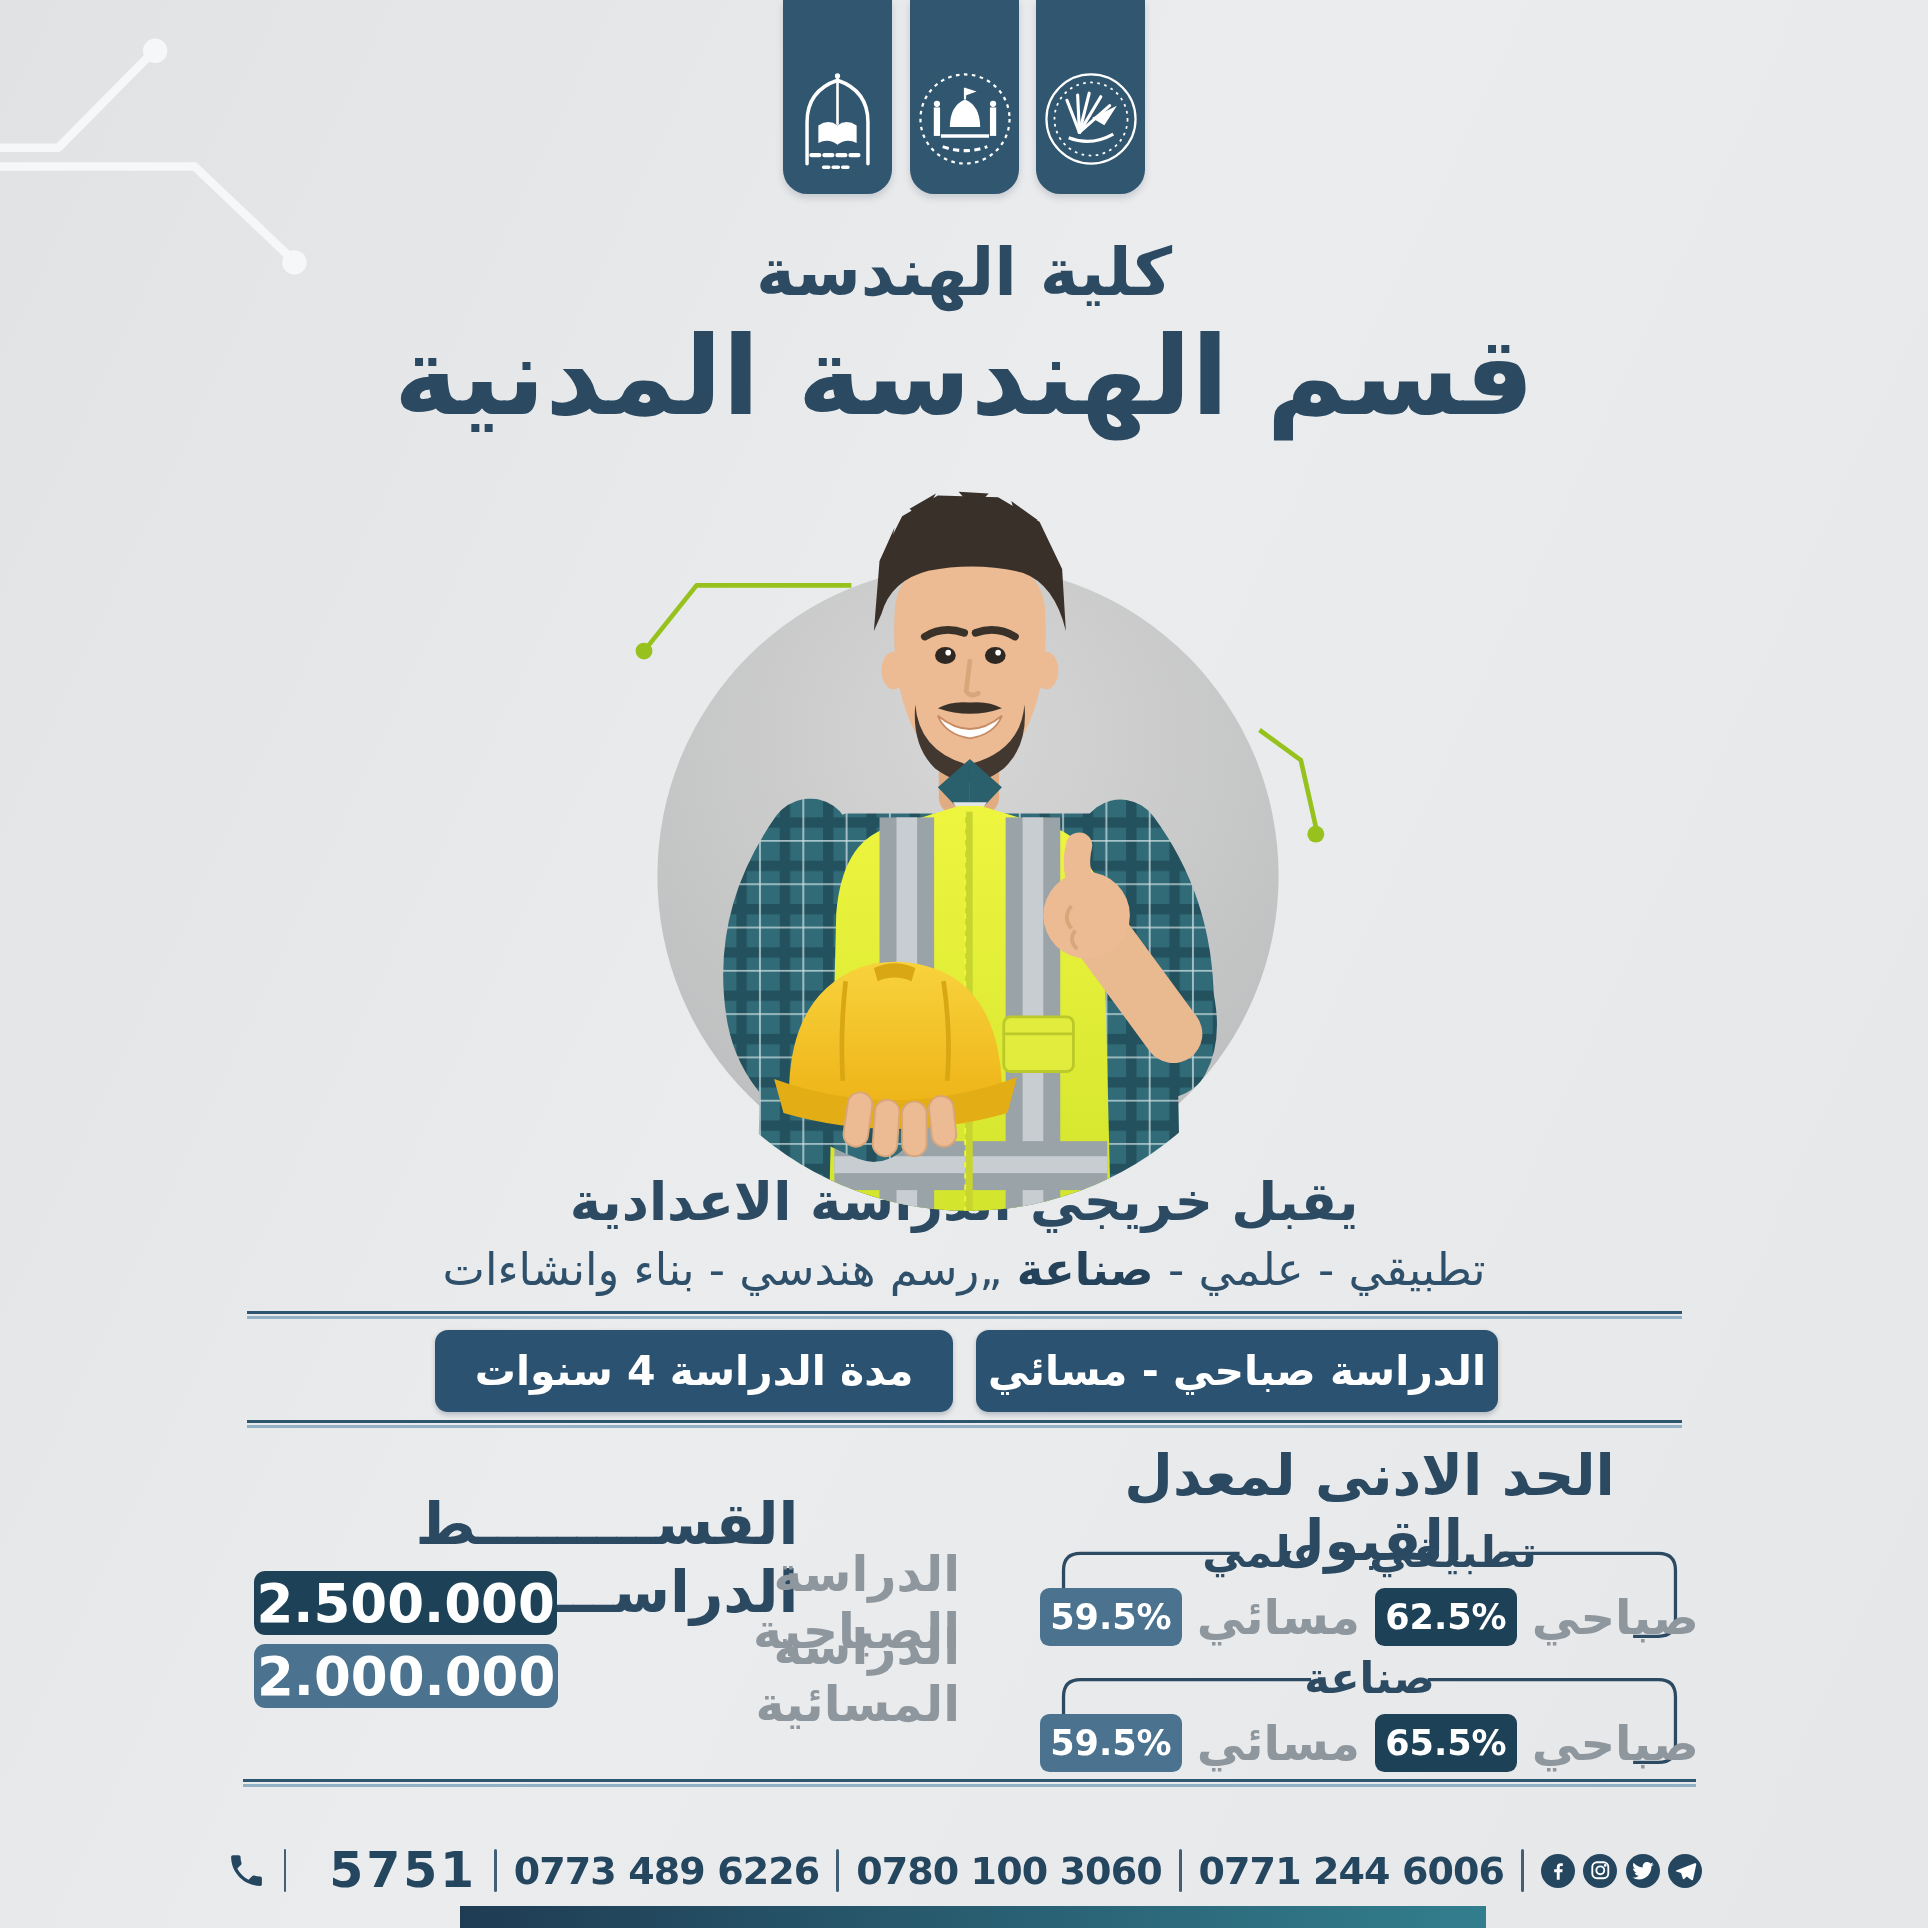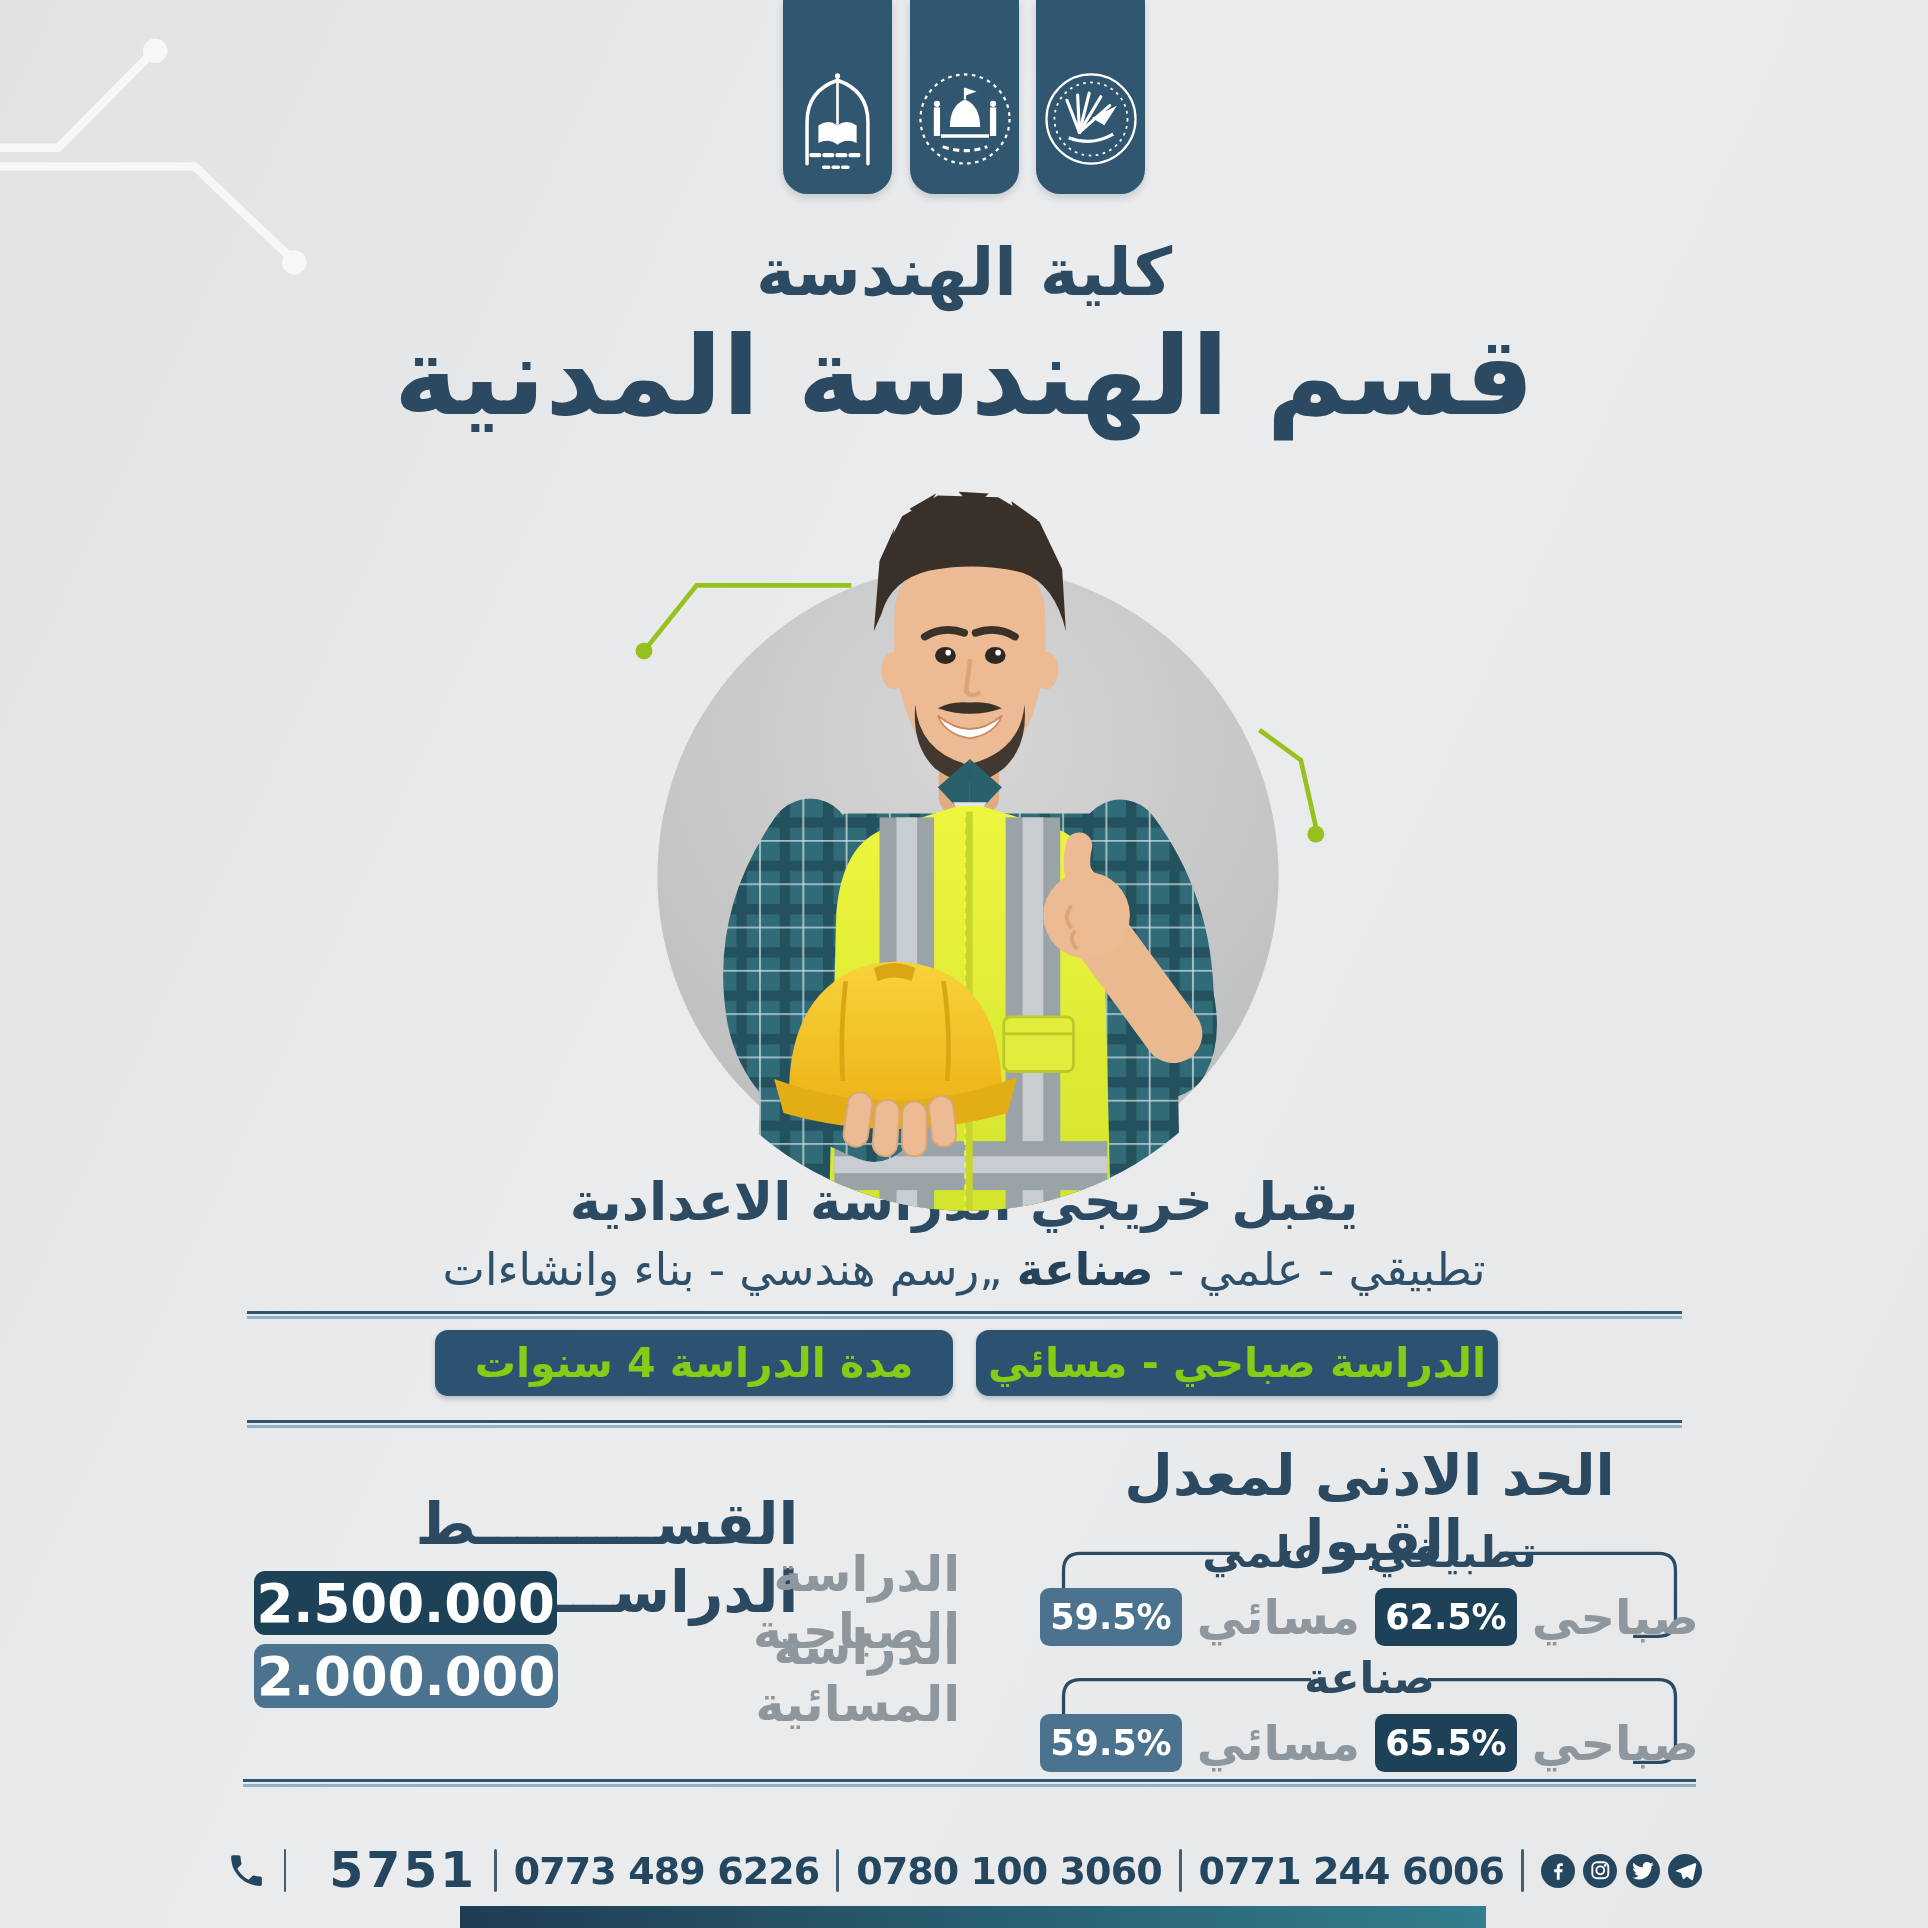--- a/index.html
+++ b/index.html
@@ -22,22 +22,22 @@
   
   .intro1{position:absolute;top:1171px;left:0;width:1928px;text-align:center;direction:rtl;
     font-size:53px;font-weight:700;color:#2c4b63;}
   .intro2{position:absolute;top:1243px;left:0;width:1928px;text-align:center;direction:rtl;
     font-size:45px;color:#2f506a;white-space:pre-wrap;}
   .intro2 .b{font-weight:700;color:#24425a;}
   
   .divider{position:absolute;left:247px;width:1435px;height:7.5px;
     background:linear-gradient(180deg,#2e5671 0 36%,rgba(0,0,0,0) 36% 60%,#93b1c4 60% 100%);}
   
-  .pill{position:absolute;top:1330px;height:66px;background:#2b5270;border-radius:13px;
-    color:#84cc16;font-size:41px;font-weight:700;display:flex;align-items:center;justify-content:center;
+  .pill{position:absolute;top:1330px;height:82px;background:#2b5270;border-radius:13px;
+    color:#ffffff;font-size:41px;font-weight:700;display:flex;align-items:center;justify-content:center;
     direction:rtl;box-shadow:0 2.8px 5.6px rgba(30,50,70,.25);}
   
   .adm-title{position:absolute;left:1040px;top:1443px;width:659px;text-align:center;direction:rtl;
     font-size:56px;font-weight:700;color:#2b4a62;}
   .adm-label{position:absolute;left:1040px;width:659px;text-align:center;direction:rtl;
     font-size:43px;font-weight:700;color:#2c4b63;}
   .adm-row{position:absolute;left:1040px;width:659px;height:58px;display:flex;direction:rtl;
     justify-content:center;align-items:center;gap:15px;}
   .shift-label{font-size:48px;color:#8f979e;font-weight:700;}
   .rate-badge{height:58px;min-width:141px;border-radius:9.4px;color:#fff;font-size:35px;font-weight:700;

